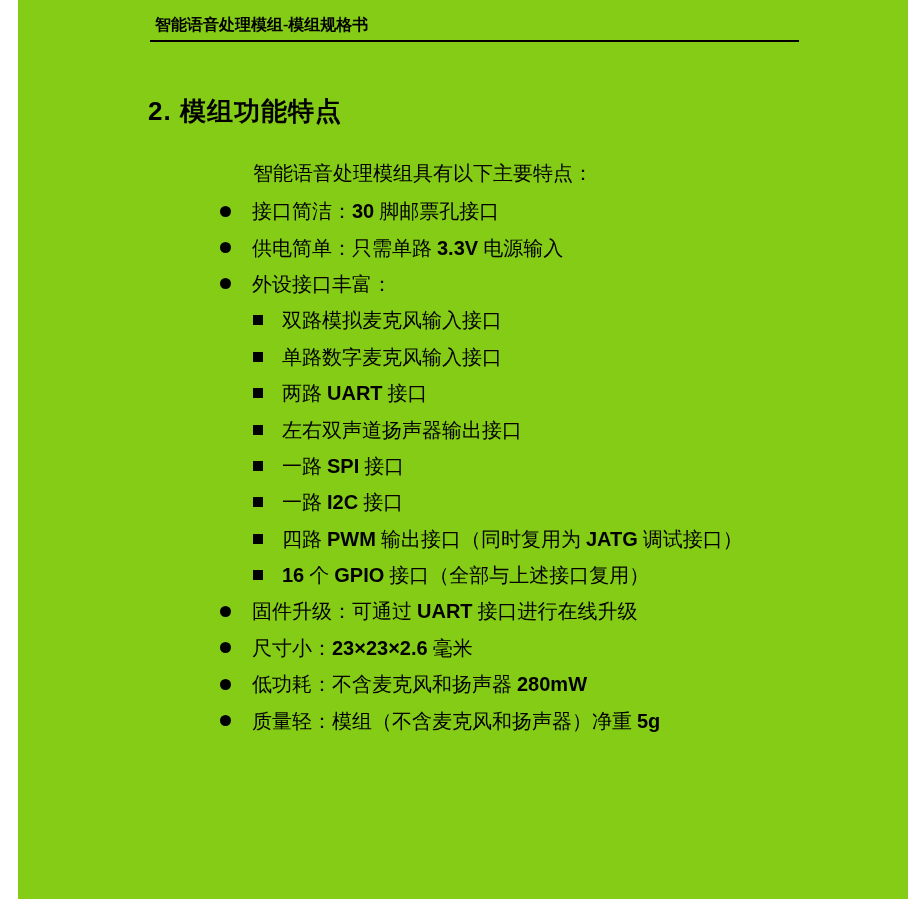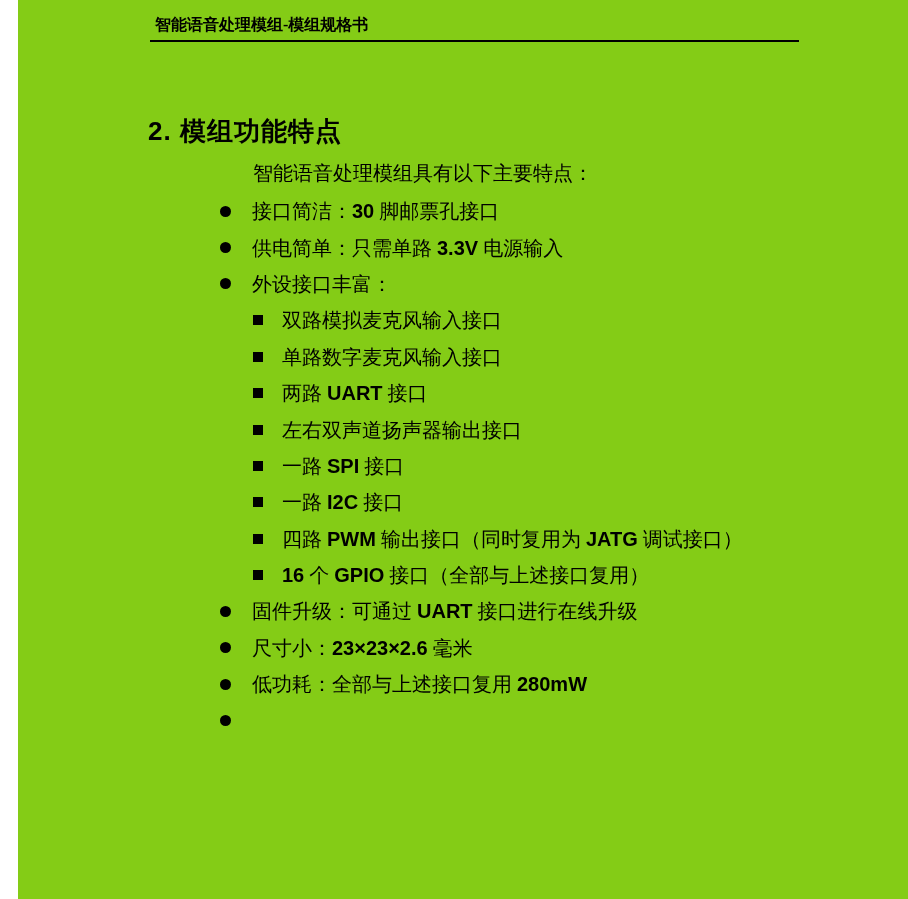--- a/index.html
+++ b/index.html
@@ -13,21 +13,21 @@
   }
   .doc-header{
     position:absolute;left:132px;top:14px;width:644px;
     border-bottom:2px solid #000000;
     padding:0 0 5px 5px;
     font-family:"Liberation Serif","DejaVu Serif",serif;
     font-weight:bold;font-size:16px;line-height:21px;
     white-space:nowrap;
   }
   .section-heading{
-    position:absolute;left:130px;top:116px;
+    position:absolute;left:130px;top:96px;
     font-family:"Liberation Sans","DejaVu Sans",sans-serif;
     font-weight:bold;font-size:26px;line-height:31px;
     letter-spacing:1px;white-space:nowrap;
   }
   .intro-line{
     position:absolute;left:235px;top:160px;
     font-size:20px;line-height:26px;white-space:nowrap;
   }
   .feature-list{
     position:absolute;left:2px;top:193px;width:908px;
@@ -115,20 +115,21 @@
       <div class="feature-row lvl1">
         <span class="marker-dot"></span>
         <span class="feature-text"><span class="cjk">固件升级：可通过 </span><span class="latin">UART</span><span class="cjk"> 接口进行在线升级</span></span>
       </div>
       <div class="feature-row lvl1">
         <span class="marker-dot"></span>
         <span class="feature-text"><span class="cjk">尺寸小：</span><span class="latin">23×23×2.6</span><span class="cjk"> 毫米</span></span>
       </div>
       <div class="feature-row lvl1">
         <span class="marker-dot"></span>
-        <span class="feature-text"><span class="cjk">低功耗：全部与上述接口复用 </span><span class="latin">280mW</span></span>
+        <span class="feature-text"><span class="cjk">低功耗：不含麦克风和扬声器 </span><span class="latin">280mW</span></span>
       </div>
       <div class="feature-row lvl1">
         <span class="marker-dot"></span>
+        <span class="feature-text"><span class="cjk">质量轻：模组（不含麦克风和扬声器）净重 </span><span class="latin">5g</span></span>
       </div>
     </div>
 
 </div>
 
 </body></html>

